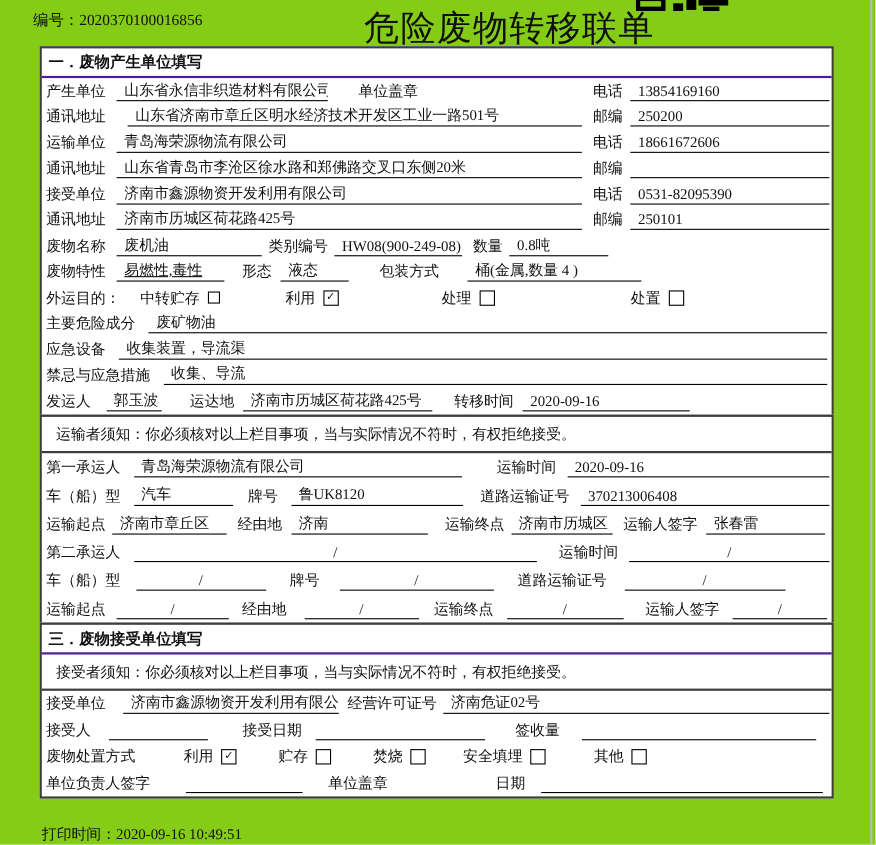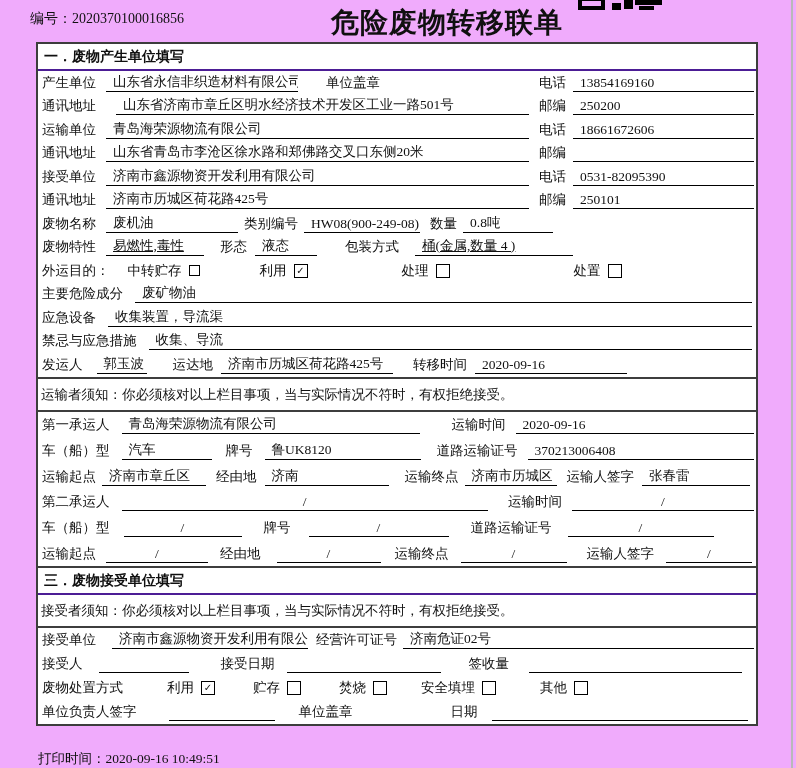--- a/index.html
+++ b/index.html
@@ -1,37 +1,37 @@
 <!DOCTYPE html>
 <html><head>
 <meta charset="utf-8">
 <style>
   html,body{margin:0;padding:0;background:#fff;}
-  #screen{position:relative;width:796px;height:768px;background:#f0abfc;overflow:hidden;
+  #screen{position:relative;width:796px;height:768px;background:#84cc16;overflow:hidden;
           font-family:"Liberation Serif","DejaVu Serif",serif;color:#101010;}
   
   #serial{position:absolute;left:30px;top:10px;font-size:14px;white-space:nowrap;}
-  #title{position:absolute;left:331px;top:4px;font-size:28px;font-weight:bold;letter-spacing:1px;white-space:nowrap;}
+  #title{position:absolute;left:331px;top:4px;font-size:32px;font-weight:normal;letter-spacing:1px;white-space:nowrap;}
   
   #qr{position:absolute;left:578px;top:0;width:92px;height:11px;overflow:hidden;}
   #qr div{position:absolute;background:#000;}
   #qr .qa{left:0;top:-3px;width:27px;height:13px;background:transparent;border:4px solid #000;box-sizing:border-box;}
   #qr .qb{left:34px;top:3px;width:9px;height:7px;}
   #qr .qc{left:46px;top:0;width:9px;height:9px;}
   #qr .qd{left:57px;top:0;width:27px;height:5px;}
   #qr .qe{left:61px;top:6px;width:15px;height:4px;}
   
   #edge{position:absolute;left:791px;top:0;width:2px;height:768px;background:#b9b9b9;}
   
   #form{position:absolute;left:36px;top:42px;width:722px;}
   .sec{border:2px solid #3d3d3d;box-sizing:border-box;background:#fff;}
   .sec+.sec{margin-top:-2px;}
   .sec-h{font-family:"Liberation Sans","DejaVu Sans",sans-serif;font-weight:bold;font-size:14px;
          padding:4px 6px 3px 6px;border-bottom:2px solid #4c1d95;box-sizing:border-box;}
-  .notice{font-size:13.5px;padding:7px 8px 6px 3px;border-bottom:2px solid #3d3d3d;box-sizing:border-box;white-space:nowrap;}
+  .notice{font-size:13.5px;padding:7px 8px 6px 13px;border-bottom:2px solid #3d3d3d;box-sizing:border-box;white-space:nowrap;}
   .frow{display:flex;align-items:flex-end;padding:0 2px 3px 4px;box-sizing:border-box;font-size:13.5px;}
   .s1 .frow{height:23.5px;}
   .s2 .frow{height:25.7px;}
   .s3 .frow{height:24px;}
   .lb{white-space:nowrap;flex:0 0 auto;}
   .fld{border-bottom:1px solid #000;white-space:nowrap;overflow:hidden;min-height:16px;
        padding:0 4px 0 7px;box-sizing:border-box;flex:0 0 auto;}
   .grow{flex:1 1 auto;min-width:0;}
   .lcol{flex:1 1 auto;display:flex;align-items:flex-end;min-width:0;}
   .rcol{flex:0 0 215px;display:flex;align-items:flex-end;}
@@ -144,21 +144,21 @@
         <span class="lb" style="margin-left:10px;">数量</span>
         <span class="fld" style="width:90px;margin-left:6px;">0.8吨</span>
       </div>
 
       <div class="frow">
         <span class="lb">废物特性</span>
         <span class="fld" style="width:98px;margin-left:10px;text-decoration:underline;">易燃性,毒性</span>
         <span class="lb" style="margin-left:16px;">形态</span>
         <span class="fld" style="width:62px;margin-left:8px;">液态</span>
         <span class="lb" style="margin-left:28px;">包装方式</span>
-        <span class="fld" style="width:158px;margin-left:16px;text-decoration:underline;">桶(金属,数量 4 )</span>
+        <span class="fld" style="width:158px;margin-left:26px;">桶(金属,数量 4 )</span>
       </div>
 
       <div class="frow">
         <span class="lb">外运目的：</span>
         <span class="opt" style="margin-left:18px;">
           <span class="lb">中转贮存</span>
           <span class="cbx sm"></span>
         </span>
         <span class="opt" style="margin-left:60px;">
           <span class="lb">利用</span>

